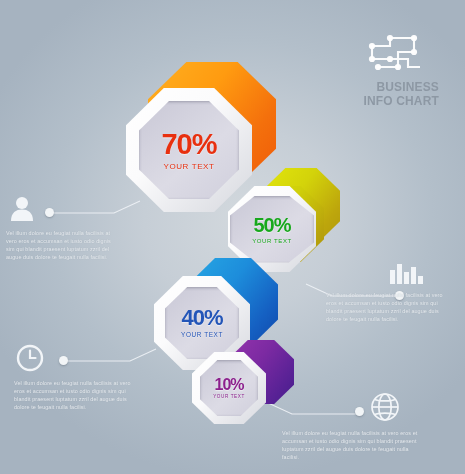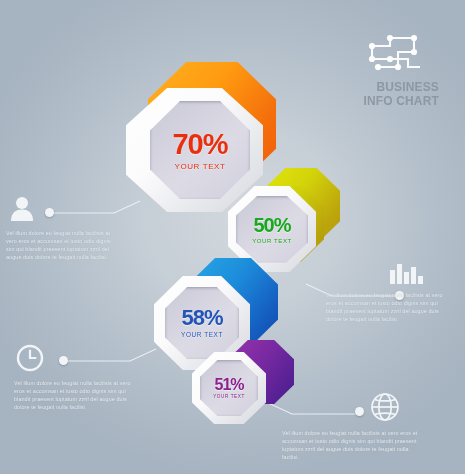--- a/index.html
+++ b/index.html
@@ -129,48 +129,48 @@
   <div class="dot" style="left:395px;top:291px;"></div>
 
   <div class="conn" style="left:262px;top:398px;width:108px;">
     <svg width="110" height="26" viewBox="0 0 110 26">
       <path d="M100,16 L30,16 L4,4" stroke="#eef2f6" stroke-width="1.15" fill="none" opacity=".9"></path>
     </svg>
   </div>
   <div class="dot" style="left:355px;top:407px;"></div>
 
   <div class="slab" style="left:148px;top:62px;width:128px;height:124px;background:linear-gradient(128deg,#ffb020 0%,#ff9b10 38%,#f4700c 72%,#ef5a08 100%);"></div>
-  <div class="badge" style="left:126px;top:88px;width:126px;height:124px;padding-left:11px;">
+  <div class="badge" style="left:126px;top:88px;width:126px;height:124px;">
     <div class="panel" style="width:100px;height:98px;">
       <div class="pct" style="color:#e8300f;font-size:29px;">70%</div>
       <div class="sub" style="color:#e8300f;font-size:8px;margin-top:4px;">YOUR TEXT</div>
     </div>
   </div>
 
   <div class="slab" style="left:262px;top:168px;width:78px;height:76px;background:linear-gradient(128deg,#e2e60c 0%,#d3d30a 40%,#bda60c 78%,#b09a0c 100%);"></div>
   <div class="slab" style="left:246px;top:186px;width:78px;height:76px;background:linear-gradient(128deg,#dde00b 0%,#cfcf0a 42%,#b9a30c 80%,#aa950c 100%);"></div>
   <div class="badge" style="left:228px;top:186px;width:88px;height:86px;">
-    <div class="panel" style="width:72px;height:67px;">
+    <div class="panel" style="width:84px;height:67px;">
       <div class="pct" style="color:#18a81c;font-size:20px;">50%</div>
       <div class="sub" style="color:#18a81c;font-size:6px;margin-top:3px;">YOUR TEXT</div>
     </div>
   </div>
 
   <div class="slab" style="left:188px;top:258px;width:90px;height:88px;background:linear-gradient(128deg,#27a8e4 0%,#1d8ddb 40%,#1560c2 76%,#1049ab 100%);"></div>
   <div class="badge" style="left:154px;top:276px;width:96px;height:94px;">
     <div class="panel" style="width:74px;height:72px;">
-      <div class="pct" style="color:#2355b8;font-size:22px;">58%</div>
+      <div class="pct" style="color:#2355b8;font-size:22px;">40%</div>
       <div class="sub" style="color:#2355b8;font-size:6.4px;margin-top:3px;">YOUR TEXT</div>
     </div>
   </div>
 
   <div class="slab" style="left:228px;top:340px;width:66px;height:64px;background:linear-gradient(128deg,#9434ad 0%,#7c2aa2 40%,#5a2296 76%,#451d8c 100%);"></div>
   <div class="badge" style="left:192px;top:352px;width:74px;height:72px;">
     <div class="panel" style="width:58px;height:56px;">
-      <div class="pct" style="color:#8c1f8c;font-size:16px;">51%</div>
+      <div class="pct" style="color:#8c1f8c;font-size:16px;">10%</div>
       <div class="sub" style="color:#8c1f8c;font-size:4.6px;margin-top:2px;">YOUR TEXT</div>
     </div>
   </div>
 
   <div class="callout" style="left:6px;top:196px;width:118px;">
     <div class="icon" style="margin-left:4px;">
       <svg width="24" height="26" viewBox="0 0 24 26">
         <circle cx="12" cy="7" r="6" fill="#f2f5f8"></circle>
         <path d="M1,25 C1,16.5 6,13.5 12,13.5 C18,13.5 23,16.5 23,25 Z" fill="#f2f5f8"></path>
       </svg>

